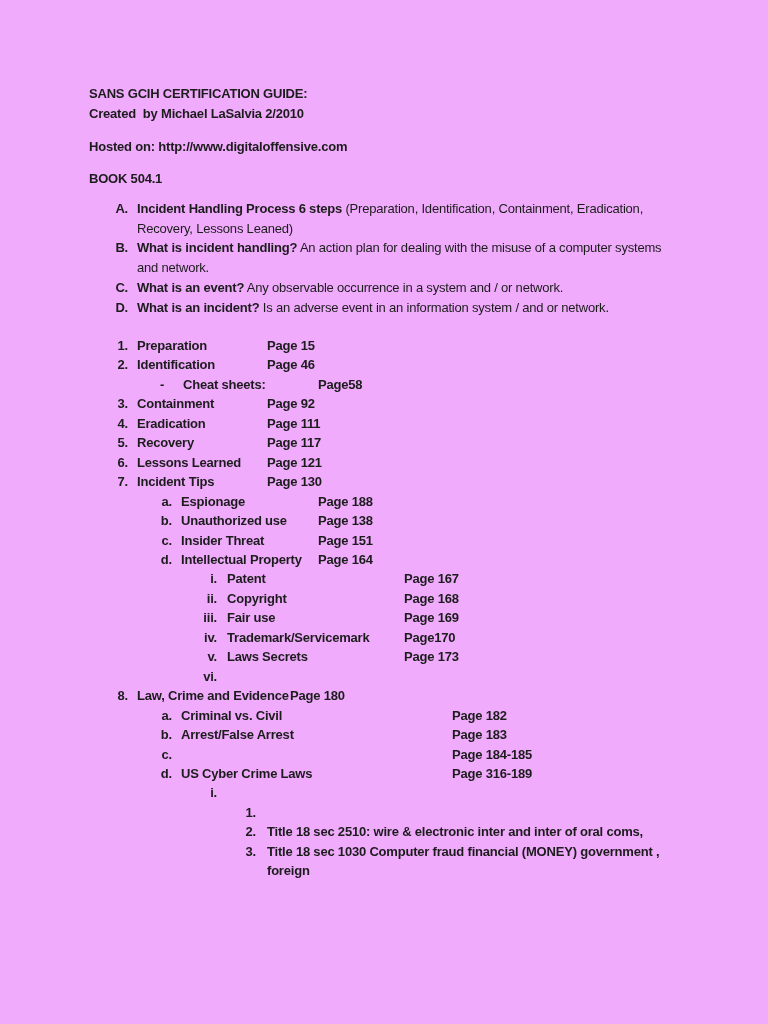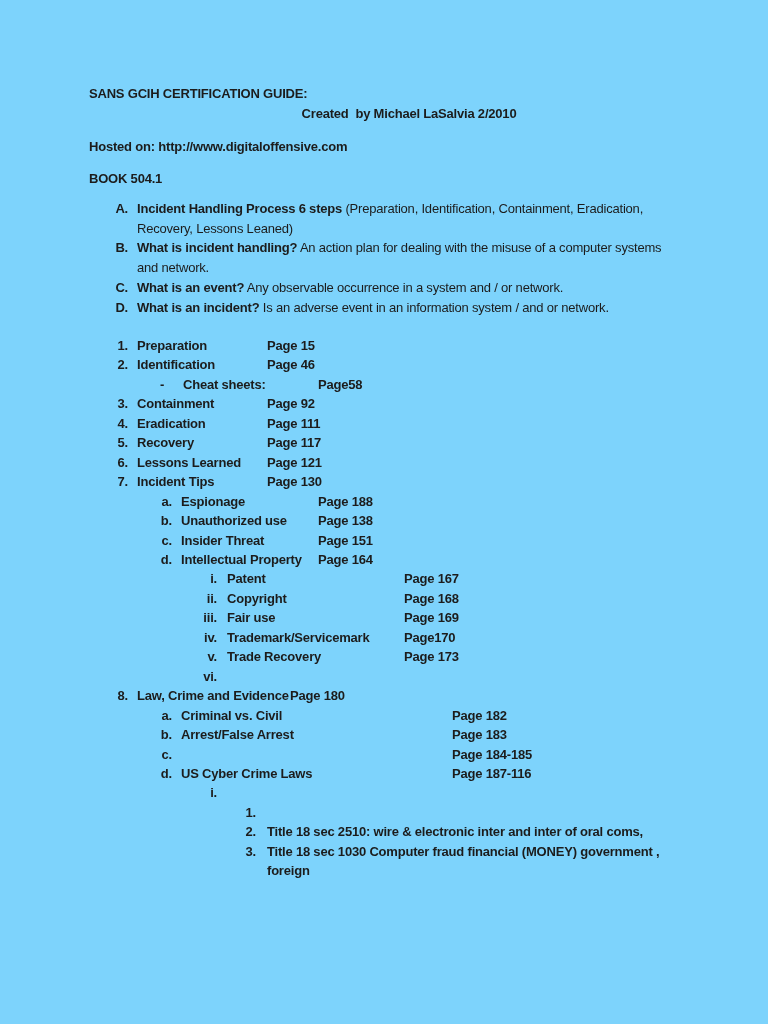--- a/index.html
+++ b/index.html
@@ -12,37 +12,37 @@
     height: 1024px;
     position: relative;
     font-family: "Liberation Sans", "DejaVu Sans", sans-serif;
     color: #1c1c1c;
     overflow: hidden;
   }
   .page {
     position: absolute;
     left: 0; top: 0;
     width: 768px; height: 1024px;
-    background: #7dd3fc;
+    background: #f0abfc;
     overflow: hidden;
     font-size: 13px;
     letter-spacing: -0.2px;
     text-decoration: underline;
   }
   
   .hline {
     position: absolute;
     left: 89px;
     width: 640px;
     font-weight: 700;
     line-height: 20px;
     white-space: pre-wrap;
   }
   #h1 { top: 84px; }
-  #h2 { top: 104px; text-align: center; }
+  #h2 { top: 104px; }
   #h3 { top: 137px; }
   #h4 { top: 169px; }
 
   
   .qa {
     position: absolute;
     left: 90px;
     top: 199px;
     width: 650px;
     line-height: 19.7px;
@@ -204,21 +204,21 @@
         <span class="label">Fair use</span>
         <span class="pageref c3">Page 169</span>
       </div>
       <div class="toc-line lv3">
         <span class="marker">iv.</span>
         <span class="label">Trademark/Servicemark</span>
         <span class="pageref c3">Page170</span>
       </div>
       <div class="toc-line lv3">
         <span class="marker">v.</span>
-        <span class="label">Trade Recovery</span>
+        <span class="label">Laws Secrets</span>
         <span class="pageref c3">Page 173</span>
       </div>
       <div class="toc-line lv3">
         <span class="marker">vi.</span>
       </div>
       <div class="toc-line lv1">
         <span class="marker">8.</span>
         <span class="label">Law, Crime and Evidence</span>
         <span class="pageref c4">Page 180</span>
       </div>
@@ -232,21 +232,21 @@
         <span class="label">Arrest/False Arrest</span>
         <span class="pageref c5">Page 183</span>
       </div>
       <div class="toc-line lv2">
         <span class="marker">c.</span>
         <span class="pageref c5">Page 184-185</span>
       </div>
       <div class="toc-line lv2">
         <span class="marker">d.</span>
         <span class="label">US Cyber Crime Laws</span>
-        <span class="pageref c5">Page 187-116</span>
+        <span class="pageref c5">Page 316-189</span>
       </div>
       <div class="toc-line lv3">
         <span class="marker">i.</span>
       </div>
       <div class="toc-line lv4">
         <span class="marker">1.</span>
       </div>
       <div class="toc-line lv4">
         <span class="marker">2.</span>
         <span class="label">Title 18 sec 2510: wire &amp; electronic inter and inter of oral coms,</span>

